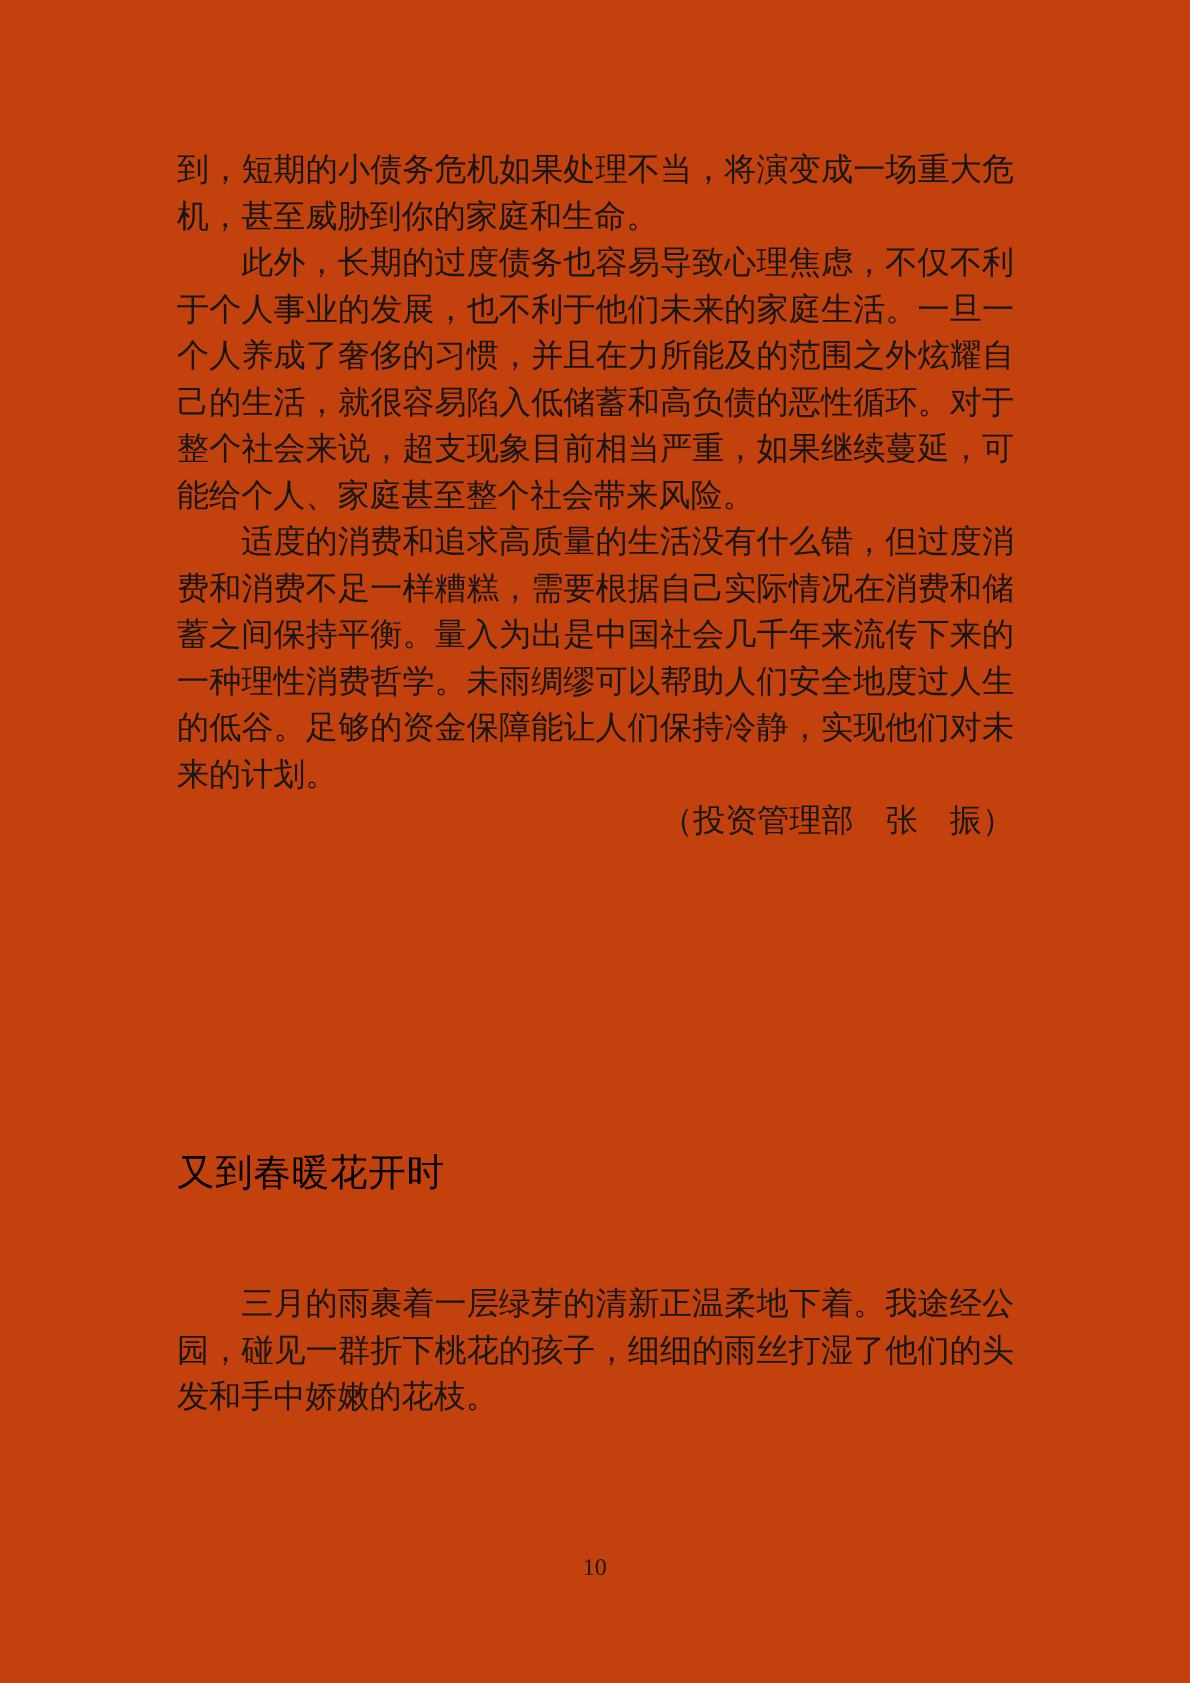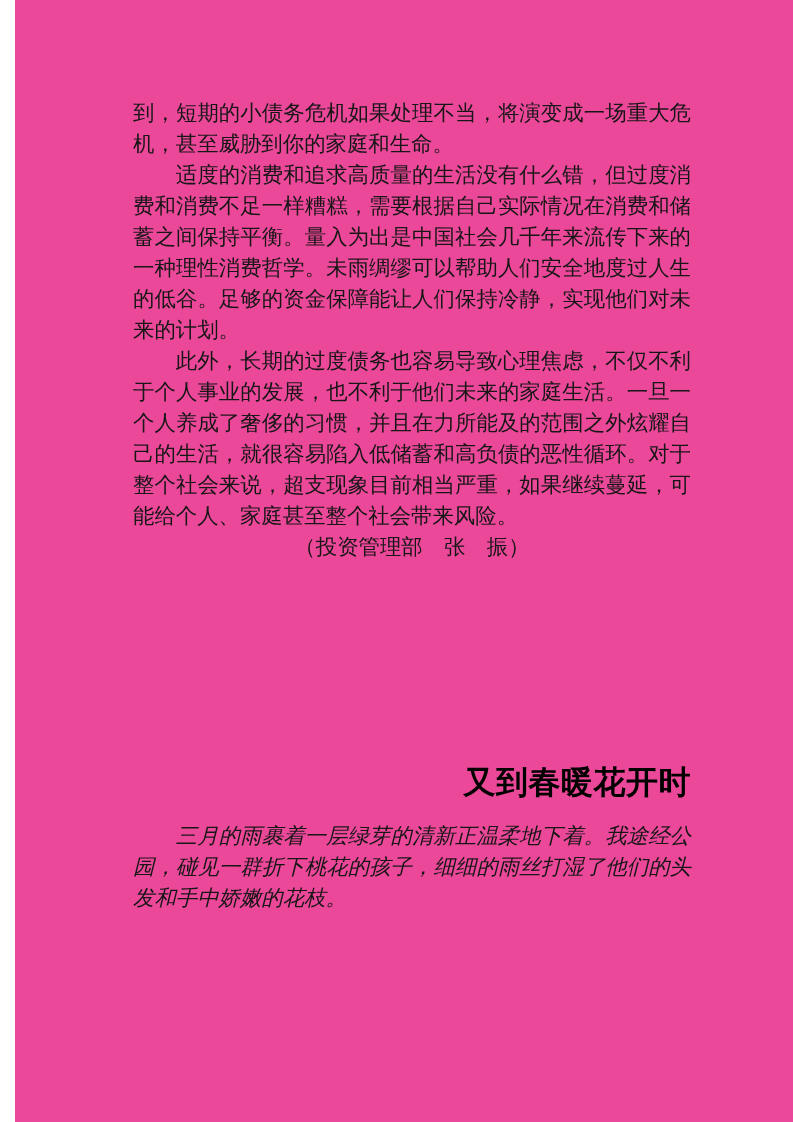--- a/index.html
+++ b/index.html
@@ -9,55 +9,54 @@
   body {
     width: 793px;
     height: 1122px;
     background: #ffffff;
     position: relative;
     overflow: hidden;
   }
   .page {
     position: absolute;
     inset: 0;
-    background: #ec4899;
-    margin-left: 15px;
+    background: #c2410c;
   }
   .text-col {
     position: absolute;
     left: 118px;
     width: 558px;
     color: #161616;
     font-family: "Liberation Serif", serif;
     font-size: 21.4px;
     line-height: 31px;
     text-align: justify;
     text-justify: inter-ideograph;
   }
   #article1 { top: 98px; }
-  #article2 { top: 821px; font-style: italic; }
+  #article2 { top: 854px; }
   .text-col p {
     margin: 0;
     padding: 0;
   }
   .indent { text-indent: 2em; }
   .attribution {
-    text-align: center;
+    text-align: right;
     text-indent: 0;
   }
   .article-title {
     position: absolute;
     left: 118px;
     width: 558px;
     top: 763px;
     margin: 0;
-    text-align: right;
+    text-align: left;
     font-family: "Liberation Sans", sans-serif;
-    font-weight: bold;
-    font-size: 32px;
+    font-weight: normal;
+    font-size: 25px;
     line-height: 38px;
     color: #000000;
     letter-spacing: 0.5px;
   }
   .page-number {
     position: absolute;
     top: 1036px;
     left: 0;
     width: 793px;
     text-align: center;
@@ -67,25 +66,26 @@
     color: #1c1c1c;
   }
 </style>
 </head>
 <body>
 
 <div class="page">
 
   <div class="text-col" id="article1">
     <p>到，短期的小债务危机如果处理不当，将演变成一场重大危机，甚至威胁到你的家庭和生命。</p>
+    <p class="indent">此外，长期的过度债务也容易导致心理焦虑，不仅不利于个人事业的发展，也不利于他们未来的家庭生活。一旦一个人养成了奢侈的习惯，并且在力所能及的范围之外炫耀自己的生活，就很容易陷入低储蓄和高负债的恶性循环。对于整个社会来说，超支现象目前相当严重，如果继续蔓延，可能给个人、家庭甚至整个社会带来风险。</p>
     <p class="indent">适度的消费和追求高质量的生活没有什么错，但过度消费和消费不足一样糟糕，需要根据自己实际情况在消费和储蓄之间保持平衡。量入为出是中国社会几千年来流传下来的一种理性消费哲学。未雨绸缪可以帮助人们安全地度过人生的低谷。足够的资金保障能让人们保持冷静，实现他们对未来的计划。</p>
-    <p class="indent">此外，长期的过度债务也容易导致心理焦虑，不仅不利于个人事业的发展，也不利于他们未来的家庭生活。一旦一个人养成了奢侈的习惯，并且在力所能及的范围之外炫耀自己的生活，就很容易陷入低储蓄和高负债的恶性循环。对于整个社会来说，超支现象目前相当严重，如果继续蔓延，可能给个人、家庭甚至整个社会带来风险。</p>
     <p class="attribution">（投资管理部　张　振）</p>
   </div>
 
   <h2 class="article-title">又到春暖花开时</h2>
 
   <div class="text-col" id="article2">
     <p class="indent">三月的雨裹着一层绿芽的清新正温柔地下着。我途经公园，碰见一群折下桃花的孩子，细细的雨丝打湿了他们的头发和手中娇嫩的花枝。</p>
   </div>
 
+  <div class="page-number">10</div>
 
 </div>
 
 </body></html>

